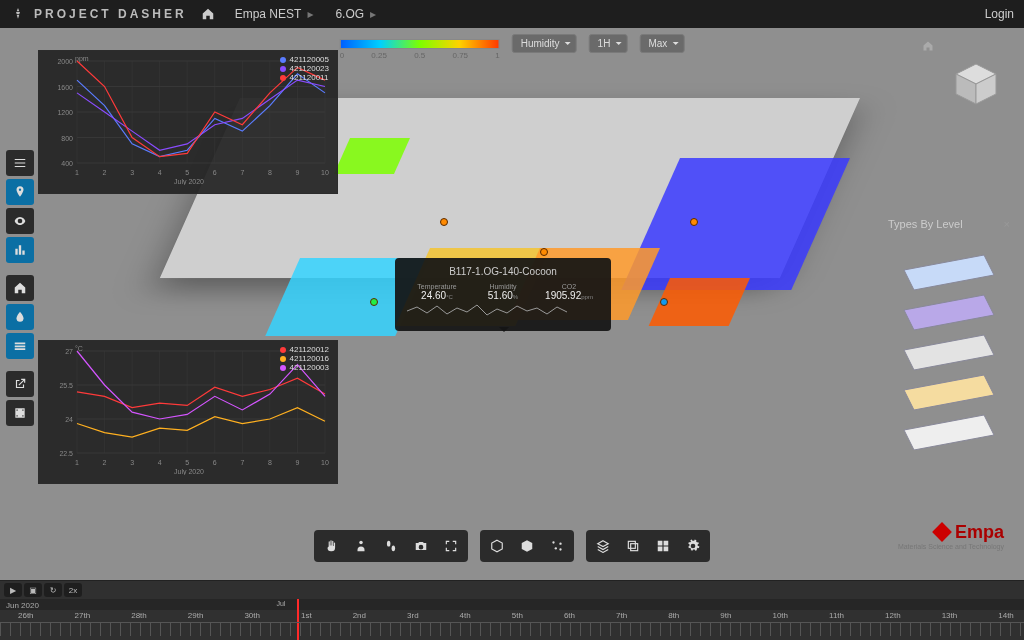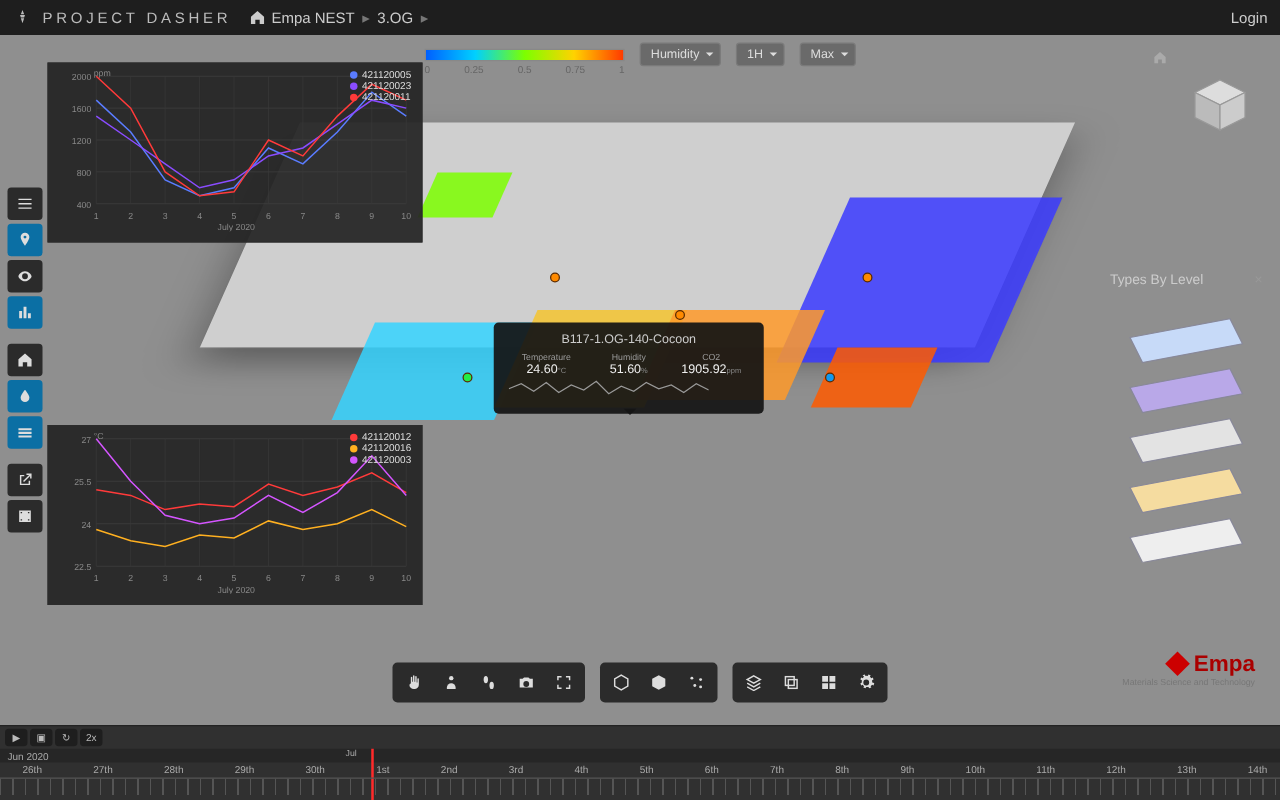--- a/index.html
+++ b/index.html
@@ -2,23 +2,23 @@
 <html><head>
 <meta charset="utf-8">
 <style>
   * { box-sizing: border-box; margin: 0; padding: 0; }
   html, body { width: 1024px; height: 640px; overflow: hidden; font-family: "Segoe UI", Arial, sans-serif; }
   body { background: #8f8f8f; position: relative; color: #ddd; }
 
   
   .topbar { position: absolute; top:0; left:0; right:0; height:28px; background:#1e1e1e; display:flex; align-items:center; padding:0 10px; font-size:12px; z-index:40; }
   .brand-icon { width:16px; height:16px; margin-right:8px; color:#ccc; }
-  .brand { letter-spacing:3px; color:#bbb; font-size:12px; font-weight:400; }
+  .brand { letter-spacing:3px; color:#bbb; font-size:12px; font-weight:700; }
   .crumb-sep { margin:0 6px; color:#777; }
-  .crumb { color:#ccc; cursor:pointer; }
+  .crumb { color:#ccc; cursor:pointer;margin-left:16px; }
   .breadcrumb { display:flex; align-items:center; margin-left:14px; }
   .home-ic { width:14px; height:14px; fill:#ccc; margin-right:4px; }
   .login { margin-left:auto; color:#ccc; cursor:pointer; }
 
   
   .legendbar { position:absolute; top:34px; left:50%; transform:translateX(-50%); display:flex; align-items:center; gap:12px; z-index:30; }
   .gradient { width:160px; height:10px; background:linear-gradient(90deg,#005fff 0%,#00d0ff 25%,#7cff00 50%,#ffd200 75%,#ff3a00 100%); border:1px solid #888; }
   .legend-ticks { position:absolute; top:12px; left:0; width:160px; display:flex; justify-content:space-between; font-size:8px; color:#666; }
   .legend-wrap { position:relative; }
   .dd { background:#6a6a6a; border:1px solid #7a7a7a; border-radius:3px; color:#ddd; font-size:10px; padding:3px 16px 3px 8px; position:relative; cursor:pointer; }
@@ -97,21 +97,21 @@
   <svg class="brand-icon" viewBox="0 0 24 24">
       <path fill="#bbb" d="M12 3l2 5h-4l2-5zm-3 6h6l-1 3h-4l-1-3zm1 4h4l-2 6-2-6z"></path>
     </svg>
   <span class="brand">PROJECT DASHER</span>
   <div class="breadcrumb">
     <svg class="home-ic" viewBox="0 0 24 24">
         <path d="M3 11l9-8 9 8v10h-6v-6H9v6H3z"></path>
       </svg>
     <span class="crumb">Empa NEST</span>
     <span class="crumb-sep">▸</span>
-    <span class="crumb">3.OG</span>
+    <span class="crumb">6.OG</span>
     <span class="crumb-sep">▸</span>
   </div>
   <span class="login">Login</span>
 </div>
 
 <div class="legendbar">
   <div class="legend-wrap">
     <div class="gradient"></div>
     <div class="legend-ticks">
       <span>0</span>

